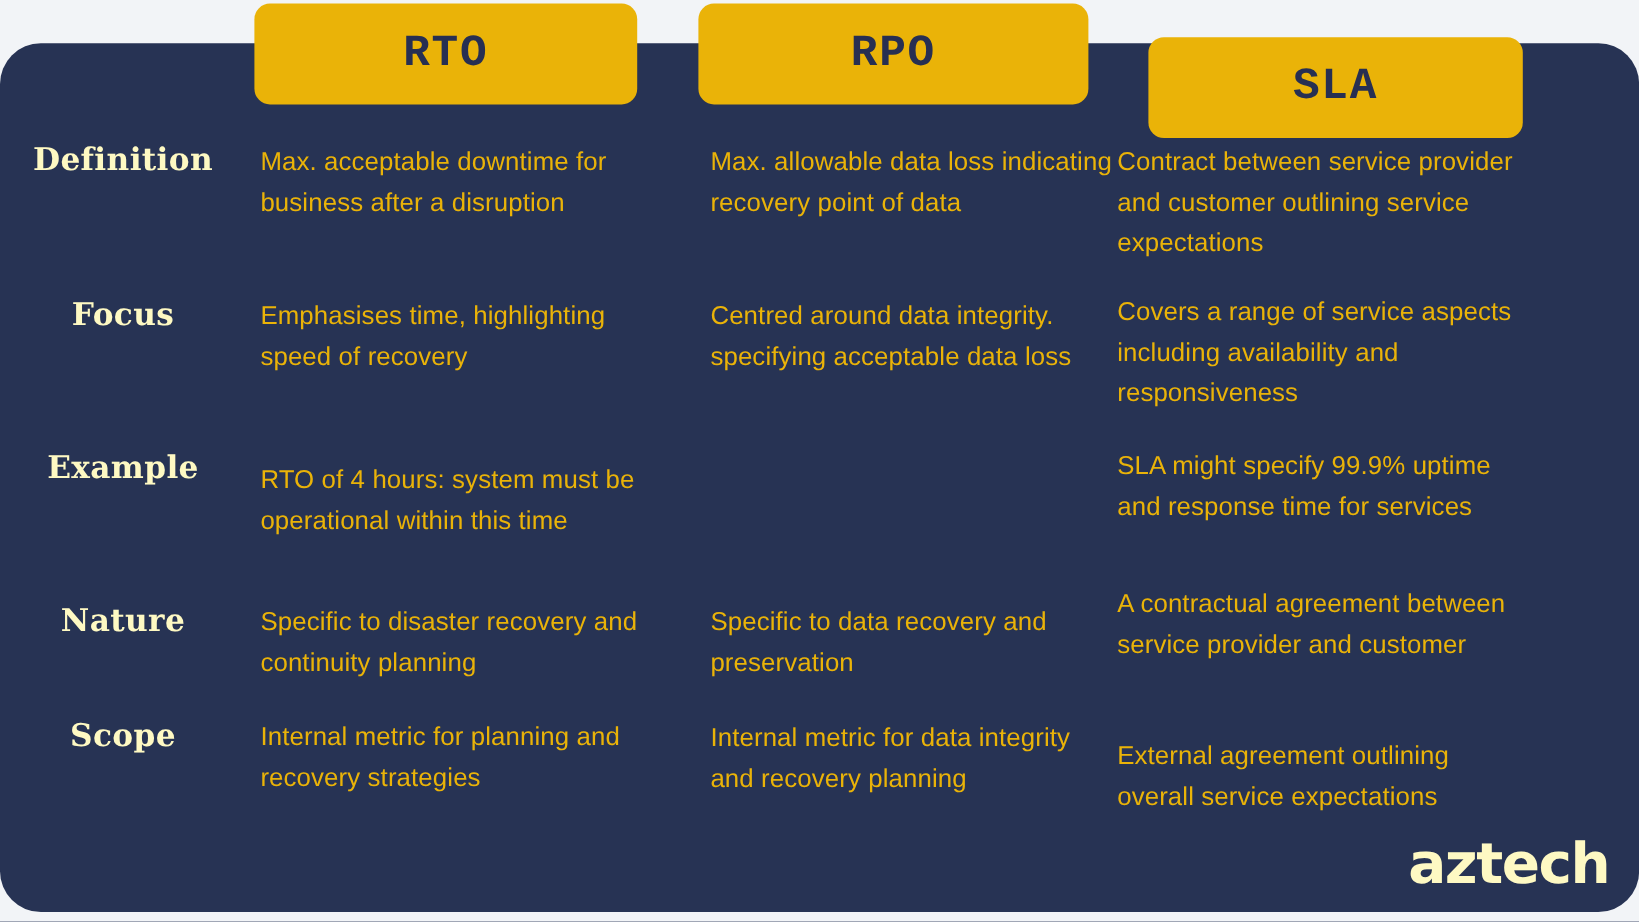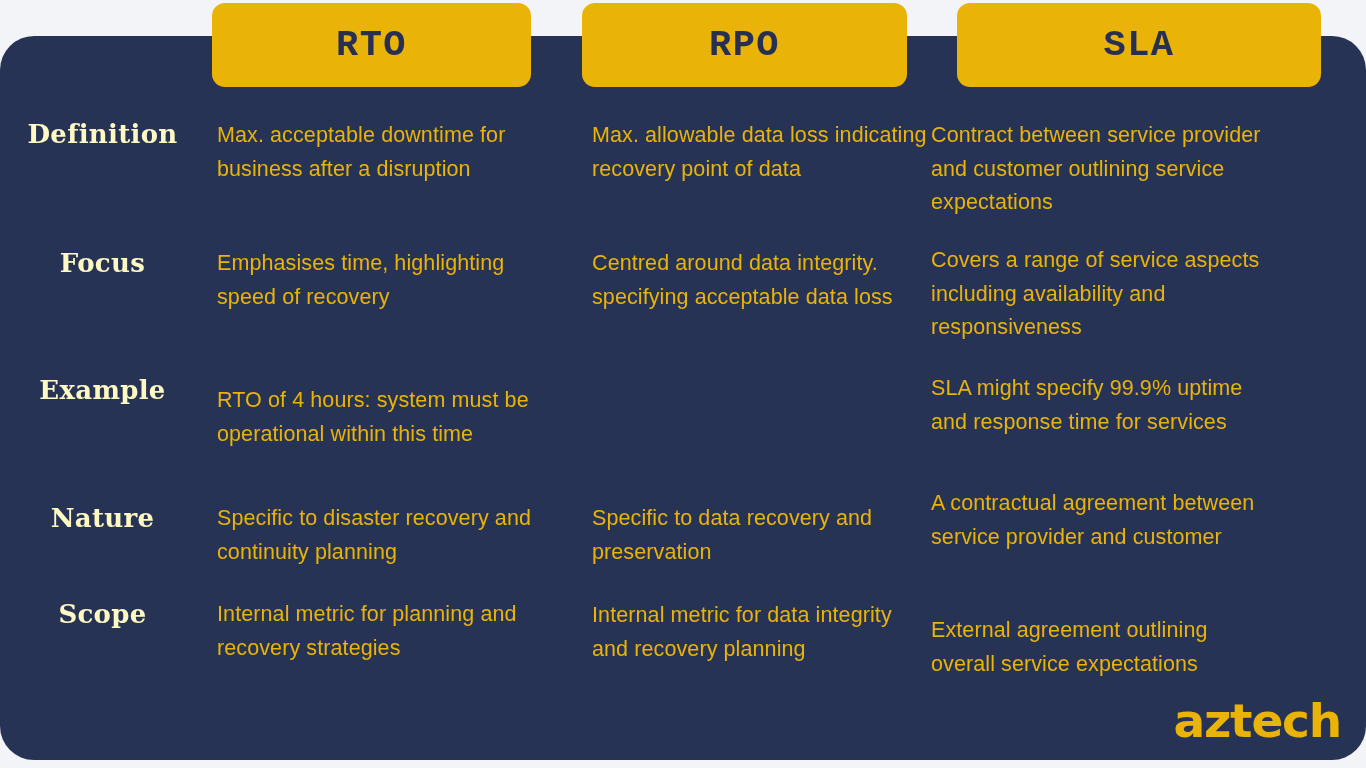--- a/index.html
+++ b/index.html
@@ -47,21 +47,21 @@
     align-items: center;
     justify-content: center;
     color: #272f52;
     font-family: Liberation Mono, monospace;
     font-weight: 700;
     font-size: 37px;
     letter-spacing: 1.5px;
   }
   #header-pill-rto { left: 212px; width: 319px; }
   #header-pill-rpo { left: 582px; width: 325px; }
-  #header-pill-sla { left: 957px; width: 364px; }
+  #header-pill-sla { left: 957px; width: 312px; margin-top: 28px; }
 
   
   #comparison-grid {
     position: absolute;
     left: 0;
     top: 0;
     width: 1366px;
     height: 724px;
   }
 
@@ -117,21 +117,21 @@
 
   .r-scope-rto { top: 562px; }
   .r-scope-rpo { top: 563px; }
   .r-scope-sla { top: 578px; }
 
   
   #brand-logo {
     position: absolute;
     right: 25px;
     bottom: 12px;
-    color: #eab308;
+    color: #fef9c3;
     font-family: "DejaVu Sans", sans-serif;
     font-weight: 700;
     font-size: 47px;
     letter-spacing: -1.2px;
     z-index: 6;
   }
 </style>
 </head>
 <body>
 

